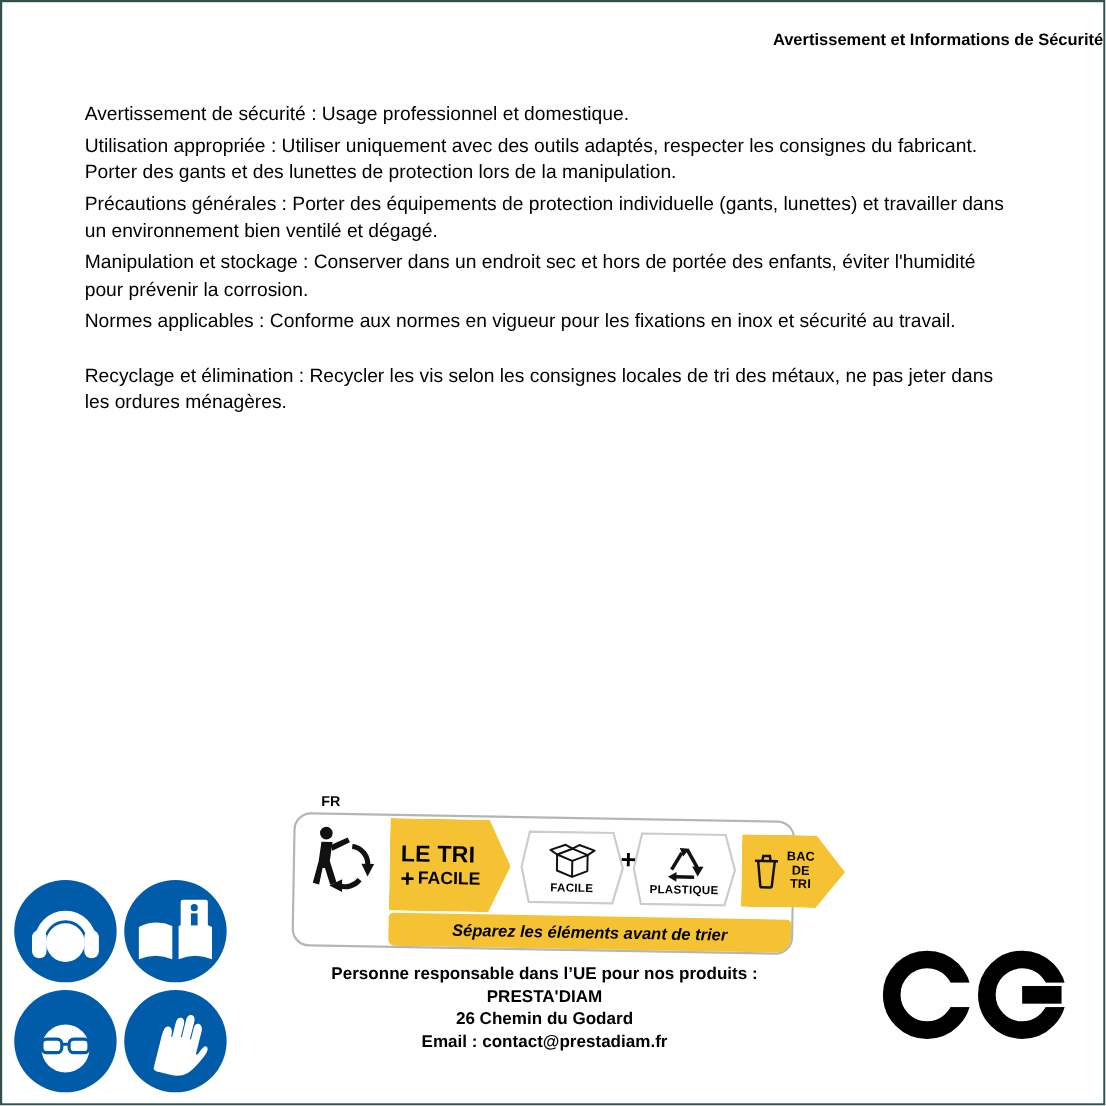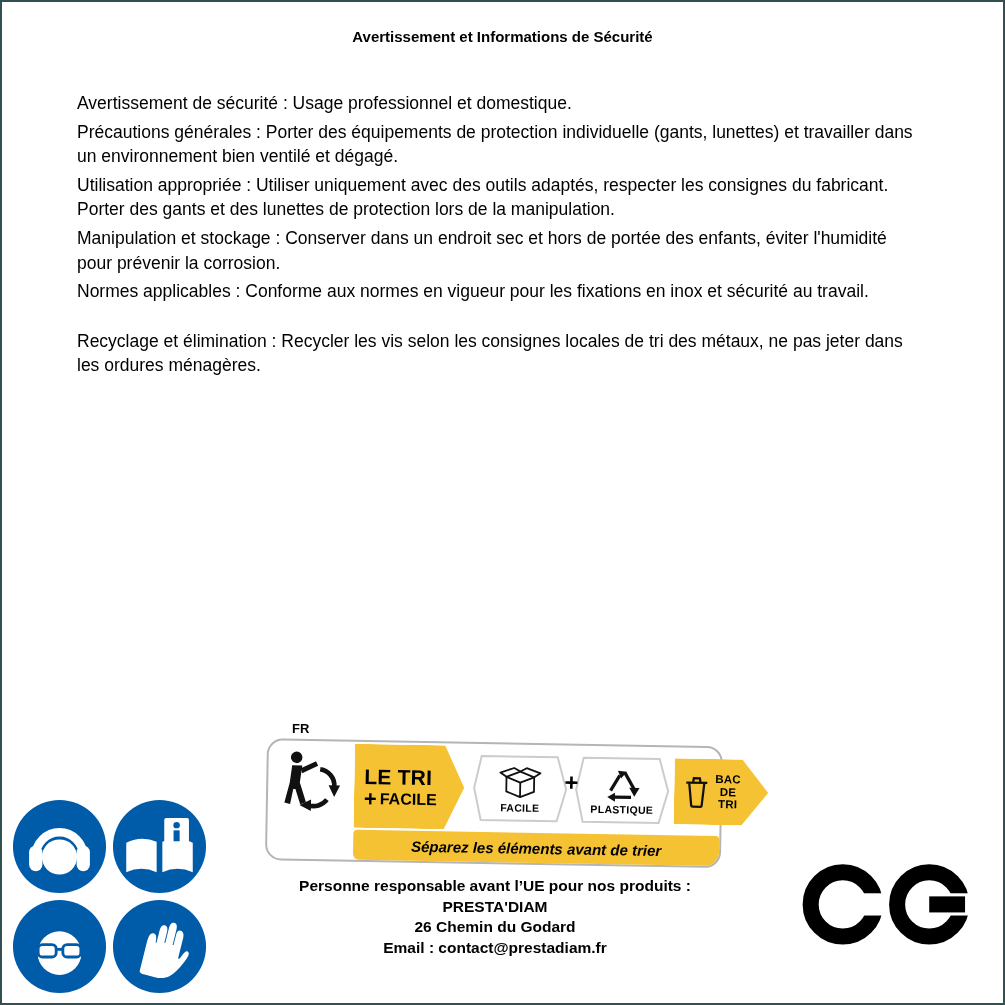--- a/index.html
+++ b/index.html
@@ -1,20 +1,20 @@
 <!DOCTYPE html>
 <html><head>
 <meta charset="utf-8">
 <style>
   * { margin:0; padding:0; box-sizing:border-box; }
   html,body { background:#fff; }
   body { width:1005px; height:1005px; font-family:"Liberation Sans", sans-serif; color:#000; }
   .page { position:relative; width:1005px; height:1005px; background:#fff; border:2px solid #31504f; overflow:hidden; }
 
-  .title { position:absolute; top:26px; left:0; right:0; text-align:center; font-size:15px; font-weight:bold; }
+  .title { position:absolute; top:26px; left:0; right:0; text-align:right; font-size:15px; font-weight:bold; }
 
   .body-text { position:absolute; top:85px; left:71px; width:848px; font-size:17.5px; line-height:24.6px; }
   .body-text p { margin:4px; }
   .body-text p.spaced { margin-top:25px; }
 
   .picto-grid { position:absolute; left:10px; top:797px; display:grid;
                 grid-template-columns:95px 95px; grid-auto-rows:95px; gap:5px; }
   .picto, .picto svg { width:95px; height:95px; display:block; }
 
   .fr-code { position:absolute; left:269px; top:719px; font-size:13px; font-weight:bold;margin-left:21px; }
@@ -60,22 +60,22 @@
 </style>
 </head>
 <body>
 
 <div class="page">
 
   <div class="title">Avertissement et Informations de Sécurité</div>
 
   <div class="body-text">
     <p>Avertissement de sécurité : Usage professionnel et domestique.</p>
+    <p>Utilisation appropriée : Utiliser uniquement avec des outils adaptés, respecter les consignes du fabricant. Porter des gants et des lunettes de protection lors de la manipulation.</p>
     <p>Précautions générales : Porter des équipements de protection individuelle (gants, lunettes) et travailler dans un environnement bien ventilé et dégagé.</p>
-    <p>Utilisation appropriée : Utiliser uniquement avec des outils adaptés, respecter les consignes du fabricant. Porter des gants et des lunettes de protection lors de la manipulation.</p>
     <p>Manipulation et stockage : Conserver dans un endroit sec et hors de portée des enfants, éviter l'humidité pour prévenir la corrosion.</p>
     <p>Normes applicables : Conforme aux normes en vigueur pour les fixations en inox et sécurité au travail.</p>
     <p class="spaced">Recyclage et élimination : Recycler les vis selon les consignes locales de tri des métaux, ne pas jeter dans les ordures ménagères.</p>
   </div>
 
   <div class="picto-grid">
     <div class="picto">
       <svg viewBox="0 0 100 100">
         <circle cx="50" cy="50" r="49" fill="#005BA9"></circle>
         <path d="M25 60 a25 25 0 0 1 50 0" fill="none" stroke="#fff" stroke-width="9"></path>
@@ -208,21 +208,21 @@
           <div>DE</div>
           <div>TRI</div>
         </div>
       </div>
     </div>
 
     <div class="tri-strip">Séparez les éléments avant de trier</div>
   </div>
 
   <div class="contact">
-    <div>Personne responsable avant l’UE pour nos produits :</div>
+    <div>Personne responsable dans l’UE pour nos produits :</div>
     <div>PRESTA'DIAM</div>
     <div>26 Chemin du Godard</div>
     <div>Email : contact@prestadiam.fr</div>
   </div>
 
   <div class="ce">
     <svg viewBox="0 0 272 160">
       <circle cx="66" cy="80" r="52" fill="none" stroke="#000" stroke-width="26"></circle>
       <rect x="100" y="62" width="36" height="36" fill="#fff"></rect>
       <circle cx="206" cy="80" r="52" fill="none" stroke="#000" stroke-width="26"></circle>

